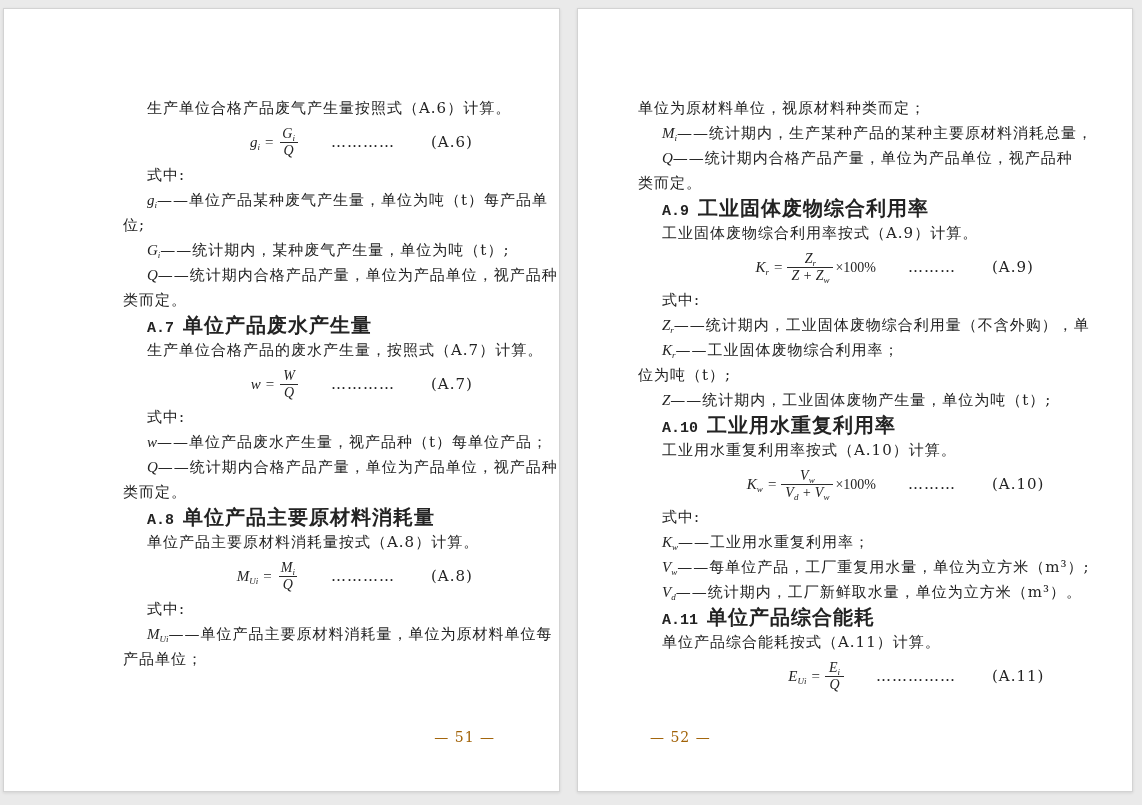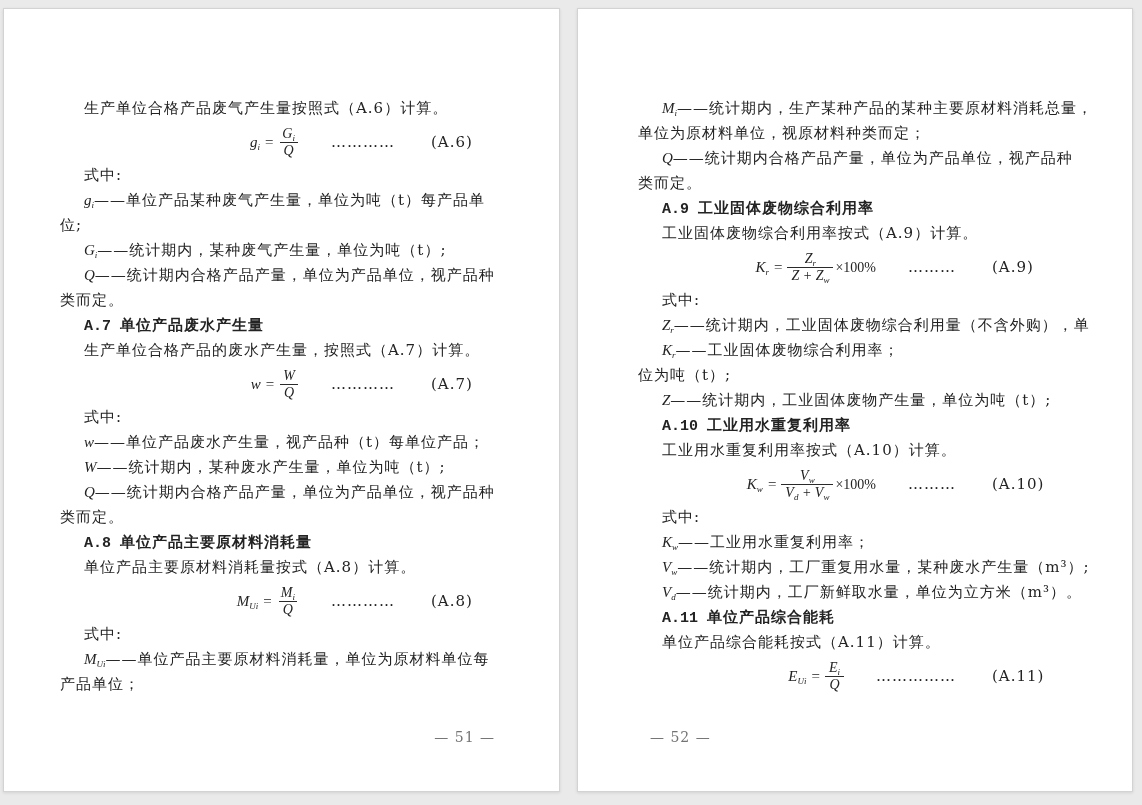--- a/index.html
+++ b/index.html
@@ -17,29 +17,29 @@
     box-shadow:0 1px 3px rgba(0,0,0,0.10);
   }
   .page-left{left:3px;width:557px;}
   .page-right{left:577px;width:556px;}
   .content{
     padding-top:87px;
     font-size:15px;line-height:25px;
     color:#232323;
     letter-spacing:1px;
   }
-  .page-left  .content{padding-left:56px;padding-right:30px;}
+  .page-left  .content{padding-left:119px;padding-right:30px;}
   .page-right .content{padding-left:60px;padding-right:42px;}
   .line{height:25px;white-space:nowrap;overflow:visible;}
   .line.indent{padding-left:24px;}
   .var{font-style:italic;letter-spacing:0;font-family:"Liberation Serif","DejaVu Serif",serif;}
   .var sub{font-size:9px;font-style:italic;letter-spacing:0;vertical-align:-3px;line-height:0;}
   .heading{font-weight:bold;}
   .heading .hnum{font-family:Liberation Mono, monospace;letter-spacing:0;margin-right:9px;}
-  .heading .htxt{font-family:"DejaVu Sans","Liberation Sans",sans-serif;font-size:15px;}
+  .heading .htxt{font-family:"DejaVu Sans","Liberation Sans",sans-serif;font-size:20px;}
   
   .formula{
     height:34px;margin:4px 0;
     display:flex;align-items:center;
     padding-right:40px;
   }
   .f-spacer{flex:1;}
   .f-expr{
     display:flex;align-items:center;
     font-style:italic;letter-spacing:0;font-size:15px;
@@ -52,21 +52,21 @@
   .frac .fden{border-top:1px solid #2a2a2a;}
   .f-suffix{font-style:normal;font-size:14px;margin-left:2px;letter-spacing:0;}
   .f-dots{
     margin-left:32px;margin-right:8px;
     font-style:normal;letter-spacing:1px;color:#232323;
     white-space:nowrap;overflow:hidden;max-width:110px;
   }
   .f-label{font-style:normal;letter-spacing:1px;min-width:58px;margin-left:28px;}
   .page-number{
     position:absolute;bottom:46px;
-    font-size:14px;letter-spacing:1px;color:#737373;
+    font-size:14px;letter-spacing:1px;color:#a16207;
     white-space:nowrap;
   }
   .page-left  .page-number{right:64px;}
   .page-right .page-number{left:72px;}
 </style>
 </head>
 <body>
 
 <div class="page page-left">
   <div class="content">
@@ -100,21 +100,20 @@
           <span class="frac">
             <span class="fnum"><span class="var">W</span></span>
             <span class="fden"><span class="var">Q</span></span>
           </span>
         </span>
         <span class="f-dots">…………</span>
         <span class="f-label">(A.7)</span>
       </div>
       <div class="line indent"><span class="txt">式中:</span></div>
       <div class="line indent"><span class="var">w</span><span class="txt">——单位产品废水产生量，视产品种（t）每单位产品；</span></div>
-      <div class="line indent"><span class="var">W</span><span class="txt">——统计期内，某种废水产生量，单位为吨（t）;</span></div>
       <div class="line indent"><span class="var">Q</span><span class="txt">——统计期内合格产品产量，单位为产品单位，视产品种</span></div>
       <div class="line"><span class="txt">类而定。</span></div>
       <div class="line indent heading"><span class="hnum">A.8</span><span class="htxt">单位产品主要原材料消耗量</span></div>
       <div class="line indent"><span class="txt">单位产品主要原材料消耗量按式（A.8）计算。</span></div>
       <div class="formula">
         <span class="f-spacer"></span>
         <span class="f-expr">
           <span class="var">M<sub>Ui</sub></span>
           <span class="f-eq">=</span>
           <span class="frac">
@@ -127,22 +126,22 @@
       </div>
       <div class="line indent"><span class="txt">式中:</span></div>
       <div class="line indent"><span class="var">M<sub>Ui</sub></span><span class="txt">——单位产品主要原材料消耗量，单位为原材料单位每</span></div>
       <div class="line"><span class="txt">产品单位；</span></div>
     </div>
   <div class="page-number">— 51 —</div>
 </div>
 
 <div class="page page-right">
   <div class="content">
+      <div class="line"><span class="txt">单位为原材料单位，视原材料种类而定；</span></div>
       <div class="line indent"><span class="var">M<sub>i</sub></span><span class="txt">——统计期内，生产某种产品的某种主要原材料消耗总量，</span></div>
-      <div class="line"><span class="txt">单位为原材料单位，视原材料种类而定；</span></div>
       <div class="line indent"><span class="var">Q</span><span class="txt">——统计期内合格产品产量，单位为产品单位，视产品种</span></div>
       <div class="line"><span class="txt">类而定。</span></div>
       <div class="line indent heading"><span class="hnum">A.9</span><span class="htxt">工业固体废物综合利用率</span></div>
       <div class="line indent"><span class="txt">工业固体废物综合利用率按式（A.9）计算。</span></div>
       <div class="formula">
         <span class="f-spacer"></span>
         <span class="f-expr">
           <span class="var">K<sub>r</sub></span>
           <span class="f-eq">=</span>
           <span class="frac">
@@ -170,21 +169,21 @@
             <span class="fnum"><span class="var">V<sub>w</sub></span></span>
             <span class="fden"><span class="var">V<sub>d</sub></span><span class="txt"> + </span><span class="var">V<sub>w</sub></span></span>
           </span>
           <span class="f-suffix">×100%</span>
         </span>
         <span class="f-dots">………</span>
         <span class="f-label">(A.10)</span>
       </div>
       <div class="line indent"><span class="txt">式中:</span></div>
       <div class="line indent"><span class="var">K<sub>w</sub></span><span class="txt">——工业用水重复利用率；</span></div>
-      <div class="line indent"><span class="var">V<sub>w</sub></span><span class="txt">——统计期内，工厂重复用水量，某种废水产生量（m³）;</span></div>
+      <div class="line indent"><span class="var">V<sub>w</sub></span><span class="txt">——每单位产品，工厂重复用水量，单位为立方米（m³）;</span></div>
       <div class="line indent"><span class="var">V<sub>d</sub></span><span class="txt">——统计期内，工厂新鲜取水量，单位为立方米（m³）。</span></div>
       <div class="line indent heading"><span class="hnum">A.11</span><span class="htxt">单位产品综合能耗</span></div>
       <div class="line indent"><span class="txt">单位产品综合能耗按式（A.11）计算。</span></div>
       <div class="formula">
         <span class="f-spacer"></span>
         <span class="f-expr">
           <span class="var">E<sub>Ui</sub></span>
           <span class="f-eq">=</span>
           <span class="frac">
             <span class="fnum"><span class="var">E<sub>i</sub></span></span>

